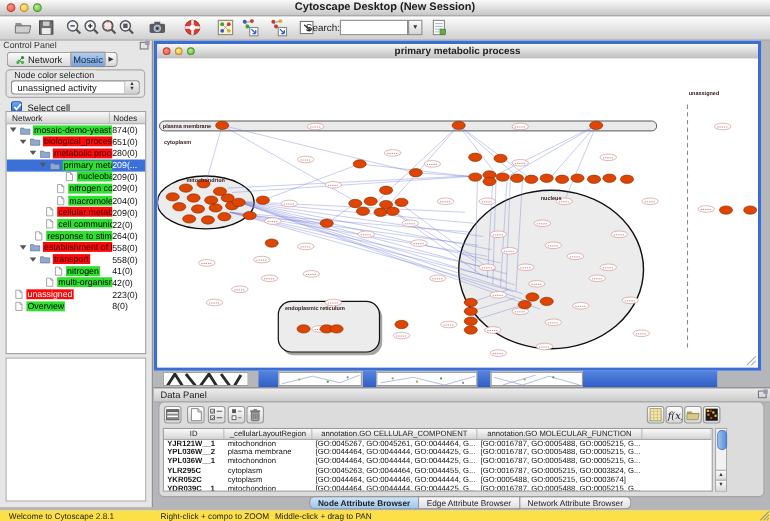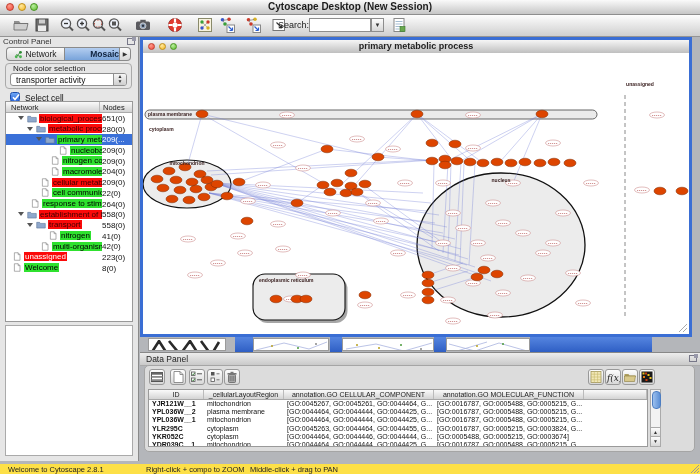--- a/index.html
+++ b/index.html
@@ -21,21 +21,21 @@
   
   .desktop{position:absolute;left:0;top:37px;right:0;bottom:10px;background:#b4b6ba;}
   
   .cpanel{position:absolute;left:0;top:0;width:138px;bottom:3px;background:#e6e6e6;border-right:1px solid #8a8a8a;}
   .cp-head{position:absolute;left:0;top:0;right:0;height:9px;font-size:8px;color:#333;padding-left:3px;}
   .float-ic{position:absolute;right:3px;top:1px;width:8px;height:7px;border:1px solid #778;box-sizing:border-box;}
   .float-ic:after{content:"";position:absolute;right:-2px;top:-2px;width:4px;height:4px;background:#99a;}
   .cp-tabs{position:absolute;left:6px;top:10px;height:14px;width:126px;display:flex;}
   .cp-tab{height:14px;box-sizing:border-box;border:1px solid #8a8a8a;font-size:8.5px;line-height:13px;text-align:center;color:#222;background:linear-gradient(#fbfbfb,#d8d8d8);display:flex;align-items:center;justify-content:center;gap:2px;}
   .cp-tab.net{width:58px;border-radius:4px 0 0 4px;border-right:none;}
-  .cp-tab.mos{width:56px;background:linear-gradient(#b3cdf0,#78a3da);font-weight:bold;color:#10243f;justify-content:flex-end;}
+  .cp-tab.mos{width:32px;background:linear-gradient(#b3cdf0,#78a3da);font-weight:normal;color:#10243f;}
   .cp-arrow{width:11px;height:14px;box-sizing:border-box;border:1px solid #8a8a8a;border-left:none;border-radius:0 4px 4px 0;background:linear-gradient(#fbfbfb,#d8d8d8);font-size:6px;line-height:13px;text-align:center;color:#333;}
   .groupbox{position:absolute;left:5px;top:26px;width:127px;height:26px;border:1px solid #aaa;border-radius:4px;box-sizing:border-box;}
   .gb-title{position:absolute;left:5px;top:0px;font-size:8px;color:#222;background:#e6e6e6;padding:0 2px;}
   .combo{position:absolute;left:4px;top:9px;width:117px;height:13px;background:#fff;border:1px solid #909090;border-radius:3px;font-size:8.5px;line-height:12px;padding-left:5px;box-sizing:border-box;color:#111;}
   .combo-step{position:absolute;right:0;top:0;width:12px;height:11px;border-left:1px solid #909090;border-radius:0 2px 2px 0;background:linear-gradient(#f6f6f6,#cfcfcf);font-size:5px;line-height:5px;text-align:center;color:#333;}
   .checkrow{position:absolute;left:10px;top:55px;height:11px;}
   .checkbox{position:absolute;left:0;top:0;width:10px;height:10px;border-radius:2.5px;background:linear-gradient(#6ea6f5,#2c67da);border:1px solid #1d4fae;box-sizing:border-box;}
   .checkbox svg{position:absolute;left:0;top:-1px;}
   .checklabel{position:absolute;left:15px;top:1px;font-size:8.5px;color:#111;white-space:nowrap;}
   .tree{position:absolute;left:5px;top:64px;width:128px;height:221px;background:#fff;border:1px solid #999;box-sizing:border-box;overflow:hidden;}
@@ -230,40 +230,50 @@
           <span>Network</span>
         </div>
         <div class="cp-tab mos">
           <span>Mosaic</span>
         </div>
         <div class="cp-arrow">▶</div>
       </div>
       <div class="groupbox">
         <span class="gb-title">Node color selection</span>
         <div class="combo">
-          <span>transporter activity</span>
+          <span>unassigned activity</span>
           <span class="combo-step">▲<br>▼</span>
         </div>
       </div>
       <div class="checkrow">
         <span class="checkbox">
           <svg width="10" height="10" viewBox="0 0 10 10">
               <path d="M2 5.2l2 2.3L8 2.5" stroke="#fff" stroke-width="1.6" fill="none"></path>
             </svg>
         </span>
         <span class="checklabel">Select cell</span>
       </div>
       <div class="tree">
         <div class="tree-head">
           <span class="th-net">Network</span>
           <span class="th-sep"></span>
           <span class="th-nodes">Nodes</span>
         </div>
         <div id="tree-rows">
             <div class="trow">
+              <span class="tri" style="left: 3px;"></span>
+              <span class="ticon" style="left: 12px;">
+                <svg viewBox="0 0 14 11">
+                  <path d="M1 2.5h4l1.2 1.5H13v6.5H1z" fill="#8fa8cc" stroke="#5a7295" stroke-width="0.8"></path>
+                </svg>
+              </span>
+              <span class="tlabel green" style="left: 24px; max-width: 70px;">mosaic-demo-yeast</span>
+              <span class="tnodes">874(0)</span>
+            </div>
+            <div class="trow">
               <span class="tri" style="left: 12px;"></span>
               <span class="ticon" style="left: 21px;">
                 <svg viewBox="0 0 14 11">
                   <path d="M1 2.5h4l1.2 1.5H13v6.5H1z" fill="#8fa8cc" stroke="#5a7295" stroke-width="0.8"></path>
                 </svg>
               </span>
               <span class="tlabel red" style="left: 33px; max-width: 61px;">biological_process</span>
               <span class="tnodes">651(0)</span>
             </div>
             <div class="trow">
@@ -396,21 +406,21 @@
               <span class="tlabel red" style="left: 18px; max-width: 76px; color: rgb(255, 255, 255);">unassigned</span>
               <span class="tnodes">223(0)</span>
             </div>
             <div class="trow">
               <span class="ticon" style="left: 6px;">
                 <svg viewBox="0 0 11 12">
                   <path d="M2 1h5l2.5 2.5V11H2z" fill="#fff" stroke="#888" stroke-width="0.9"></path>
                   <path d="M7 1v2.5h2.5" fill="none" stroke="#888" stroke-width="0.9"></path>
                 </svg>
               </span>
-              <span class="tlabel green" style="left: 18px; max-width: 76px;">Welcome</span>
+              <span class="tlabel green" style="left: 18px; max-width: 76px;">Overview</span>
               <span class="tnodes">8(0)</span>
             </div>
           </div>
       </div>
       <div class="birdeye"></div>
     </div>
 
     <div class="frame">
       <div class="f-title">
         <span class="tl r"></span>
@@ -911,20 +921,25 @@
                 <div class="dt-c" style="width: 63px;"></div>
               </div>
             </div>
         </div>
         <div class="dscroll">
           <div class="dthumb"></div>
           <div class="darrow" style="bottom:9px">▲</div>
           <div class="darrow" style="bottom:0">▼</div>
         </div>
       </div>
+      <div class="dp-tabs" id="dp-tabs">
+          <div class="dp-tab active">Node Attribute Browser</div>
+          <div class="dp-tab">Edge Attribute Browser</div>
+          <div class="dp-tab">Network Attribute Browser</div>
+        </div>
     </div>
 
   </div>
 
   <div class="statusbar">
     <span class="sb-item" style="left:8px">Welcome to Cytoscape 2.8.1</span>
     <span class="sb-item" style="left:146px">Right-click + compo to ZOOM</span>
     <span class="sb-item" style="left:250px">Middle-click + drag to PAN</span>
     <svg class="grip" style="position:absolute;right:0;bottom:0" viewBox="0 0 10 10">
         <path d="M9 1L1 9M9 4L4 9M9 7L7 9" stroke="#999" stroke-width="1"></path>

